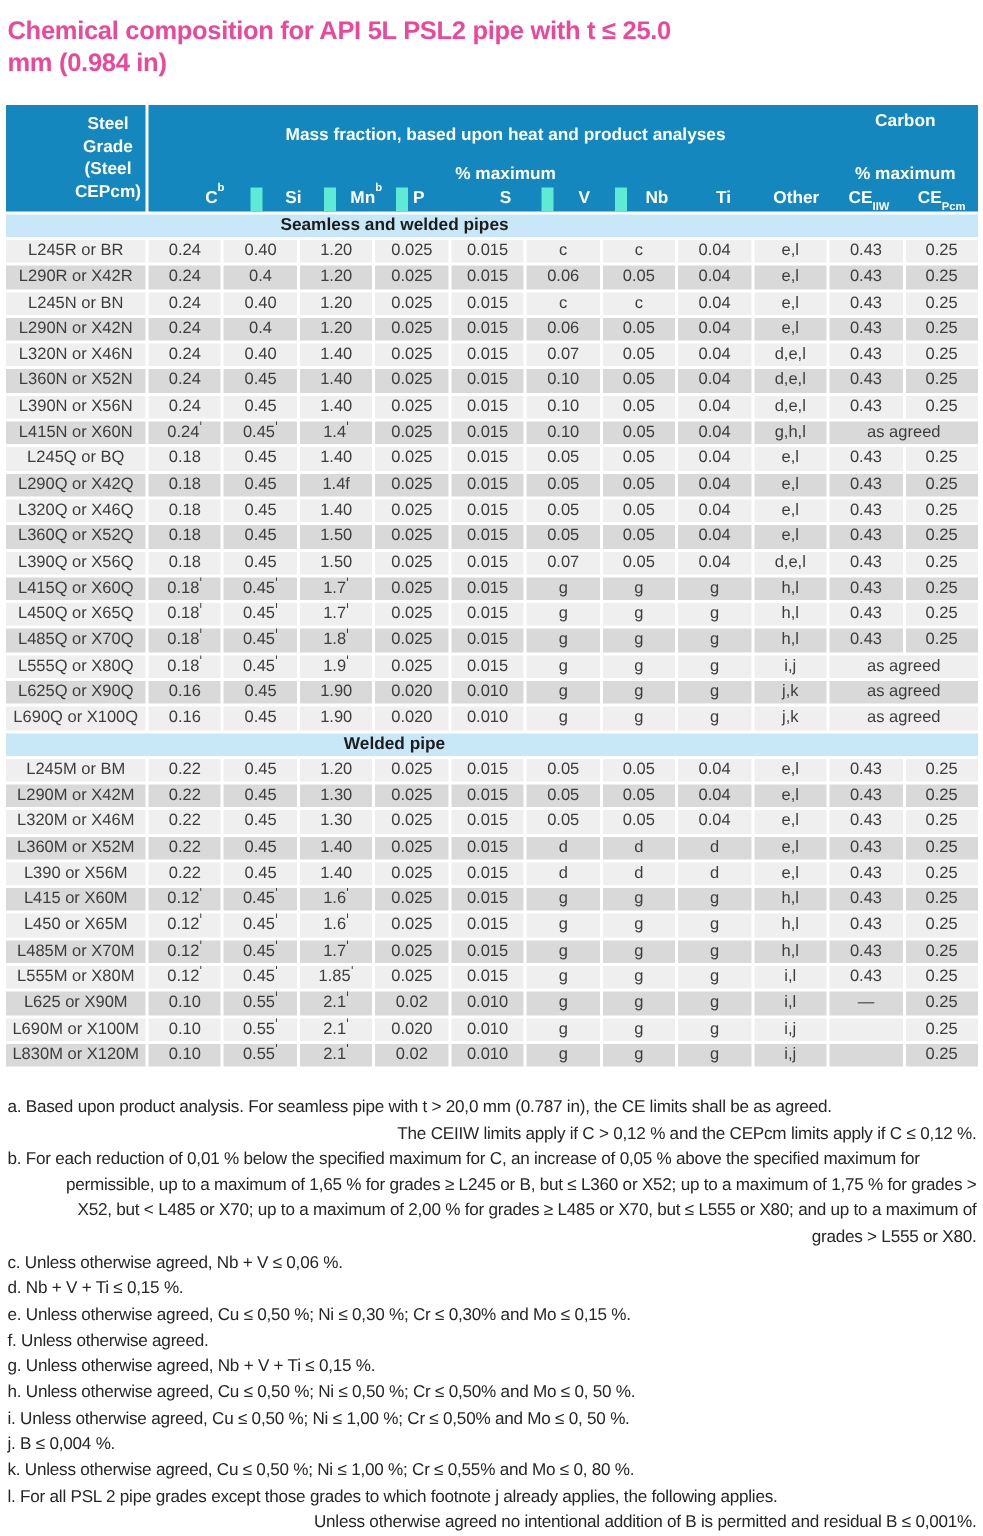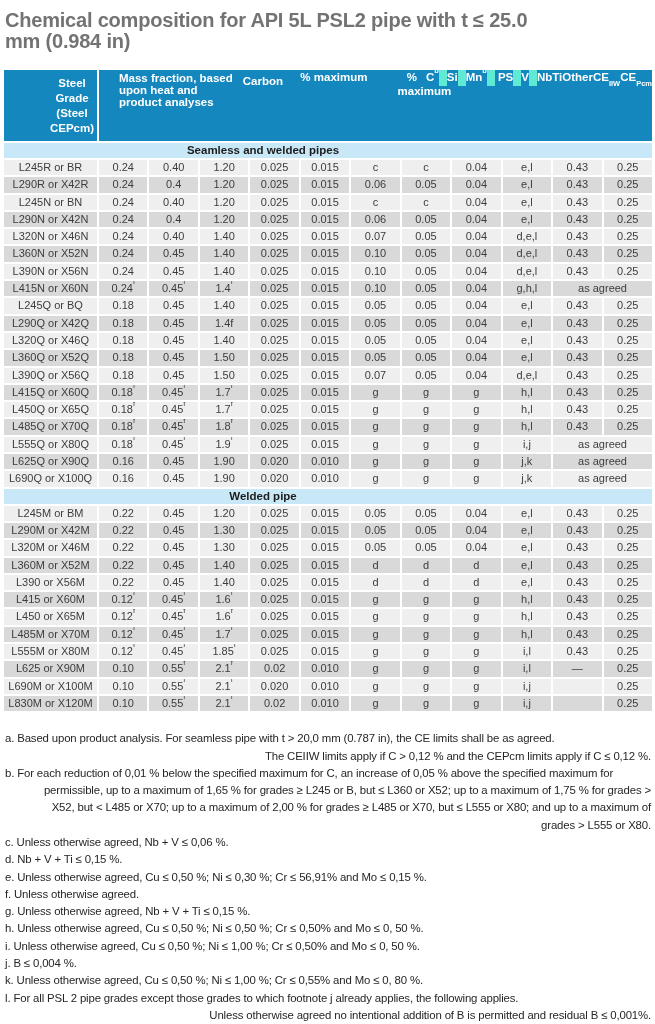--- a/index.html
+++ b/index.html
@@ -1,33 +1,33 @@
 <!DOCTYPE html>
 <html style="--blue: #1487be; --band: #c8e8f8; --light: #efefef; --dark: #d9d9d9;"><head>
 <meta charset="utf-8">
 <style>
   * { margin:0; padding:0; box-sizing:border-box; }
   html,body { width:655px; height:1024px; overflow:hidden; background:#fff;
               font-family:"Liberation Sans", sans-serif; }
   .page { width:655px; height:1024px; background:#fff; position:relative; }
 
   
-  .title { margin:10px 6px 0 5px; font-weight:bold; color:#737373;
-           font-size:20px; line-height:21px; letter-spacing:-0.2px; }
+  .title { margin:10px 6px 0 5px; font-weight:bold; color:#ec4899;
+           font-size:17px; line-height:21px; letter-spacing:-0.2px; }
 
   
   .tbl { width:648px; margin:18px 0 0 4px; }
 
   
   .thead { display:flex; height:71px; }
   .corner { width:93px; background:var(--blue); color:#fff; font-weight:bold;
             font-size:11.5px; line-height:15px; display:flex; flex-direction:column;
             align-items:center; justify-content:center; text-align:center;padding-left:43px; }
   .head-right { flex:1; margin-left:2px; background:var(--blue); color:#fff;
-                display:flex; flex-direction:row;padding-left:20px; }
+                display:flex; flex-direction:column;padding-left:20px; }
   .head-top { height:39px; display:grid; grid-template-columns:repeat(11,1fr); }
   .mass  { grid-column:1/10; display:flex; align-items:center; justify-content:center;
            font-weight:bold; font-size:11.5px; }
   .carbon{ grid-column:10/12; text-align:center; padding-top:5px;
            font-weight:bold; font-size:11.5px; }
   .head-mid { height:16px; display:grid; grid-template-columns:repeat(11,1fr); }
   .pm-left  { grid-column:1/10; text-align:center; font-weight:bold; font-size:11.5px; line-height:14px; }
   .pm-right { grid-column:10/12; text-align:center; font-weight:bold; font-size:11.5px; line-height:14px; }
   .head-sym { height:16px; display:grid; grid-template-columns:repeat(11,1fr); }
   .sym { text-align:center; font-weight:bold; font-size:11.5px; line-height:14px; }
@@ -480,21 +480,21 @@
 
   <div class="footnotes" id="footnotes">
       <div class="fn-line">a. Based upon product analysis. For seamless pipe with t &gt; 20,0 mm (0.787 in), the CE limits shall be as agreed.</div>
       <div class="fn-line cont">The CEIIW limits apply if C &gt; 0,12 % and the CEPcm limits apply if C ≤ 0,12 %.</div>
       <div class="fn-line">b. For each reduction of 0,01 % below the specified maximum for C, an increase of 0,05 % above the specified maximum for</div>
       <div class="fn-line cont">permissible, up to a maximum of 1,65 % for grades ≥ L245 or B, but ≤ L360 or X52; up to a maximum of 1,75 % for grades &gt;</div>
       <div class="fn-line cont">X52, but &lt; L485 or X70; up to a maximum of 2,00 % for grades ≥ L485 or X70, but ≤ L555 or X80; and up to a maximum of</div>
       <div class="fn-line cont">grades &gt; L555 or X80.</div>
       <div class="fn-line">c. Unless otherwise agreed, Nb + V ≤ 0,06 %.</div>
       <div class="fn-line">d. Nb + V + Ti ≤ 0,15 %.</div>
-      <div class="fn-line">e. Unless otherwise agreed, Cu ≤ 0,50 %; Ni ≤ 0,30 %; Cr ≤ 56,91% and Mo ≤ 0,15 %.</div>
+      <div class="fn-line">e. Unless otherwise agreed, Cu ≤ 0,50 %; Ni ≤ 0,30 %; Cr ≤ 0,30% and Mo ≤ 0,15 %.</div>
       <div class="fn-line">f. Unless otherwise agreed.</div>
       <div class="fn-line">g. Unless otherwise agreed, Nb + V + Ti ≤ 0,15 %.</div>
       <div class="fn-line">h. Unless otherwise agreed, Cu ≤ 0,50 %; Ni ≤ 0,50 %; Cr ≤ 0,50% and Mo ≤ 0, 50 %.</div>
       <div class="fn-line">i. Unless otherwise agreed, Cu ≤ 0,50 %; Ni ≤ 1,00 %; Cr ≤ 0,50% and Mo ≤ 0, 50 %.</div>
       <div class="fn-line">j. B ≤ 0,004 %.</div>
       <div class="fn-line">k. Unless otherwise agreed, Cu ≤ 0,50 %; Ni ≤ 1,00 %; Cr ≤ 0,55% and Mo ≤ 0, 80 %.</div>
       <div class="fn-line">l. For all PSL 2 pipe grades except those grades to which footnote j already applies, the following applies.</div>
       <div class="fn-line cont">Unless otherwise agreed no intentional addition of B is permitted and residual B ≤ 0,001%.</div>
     </div>
 

